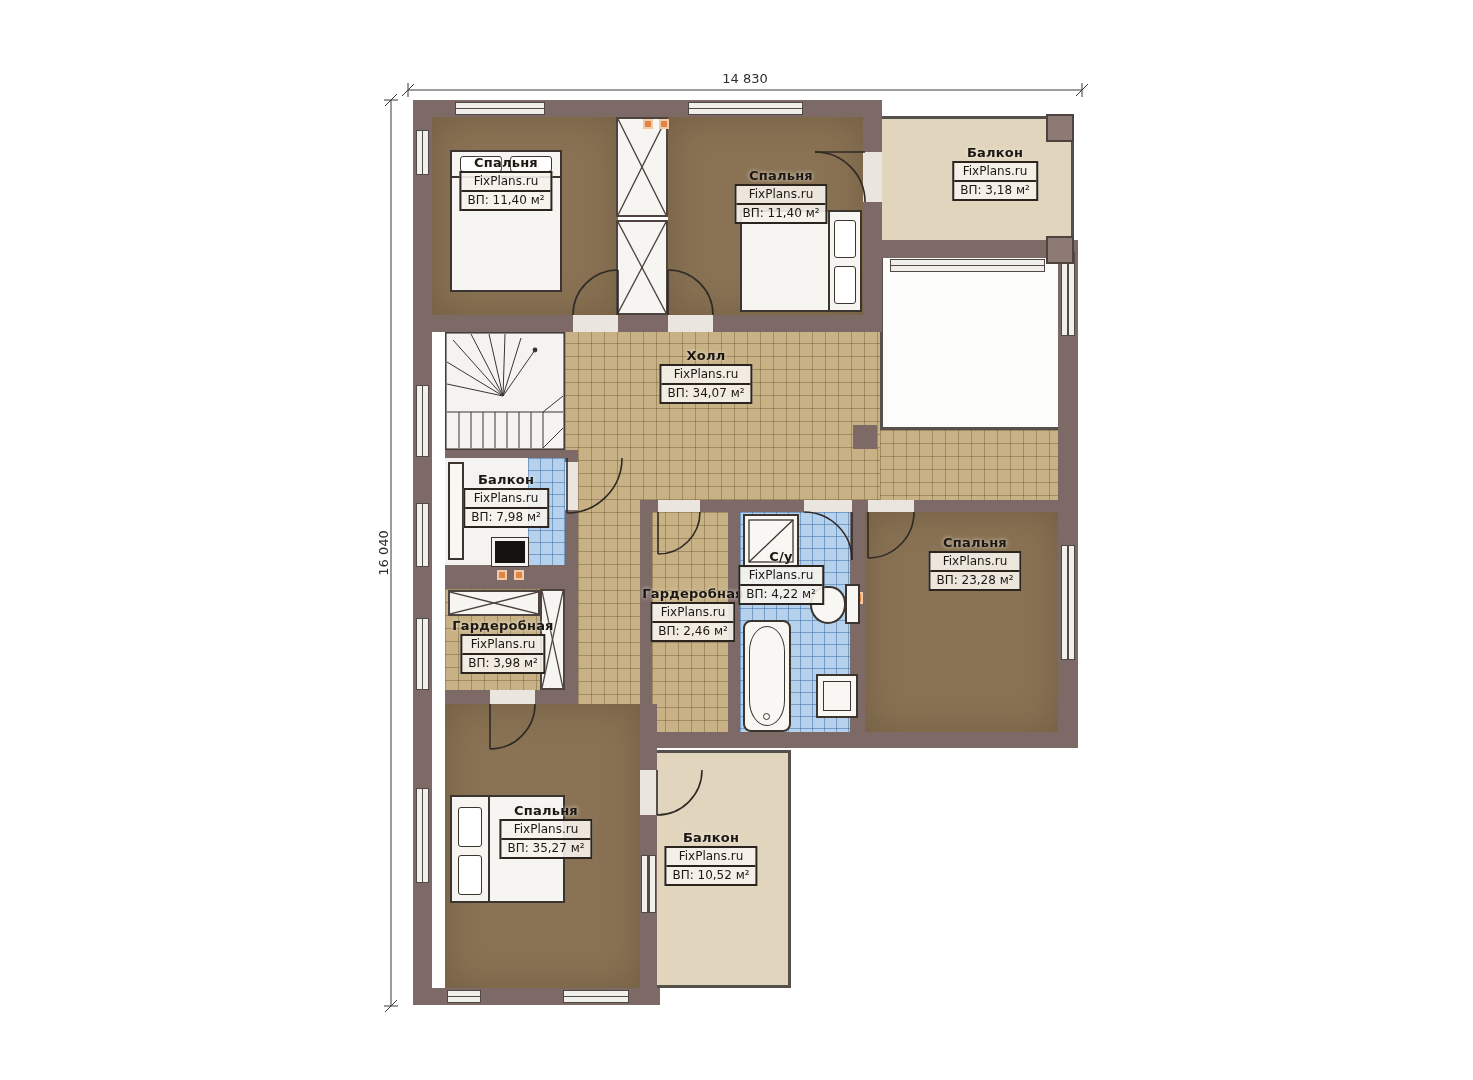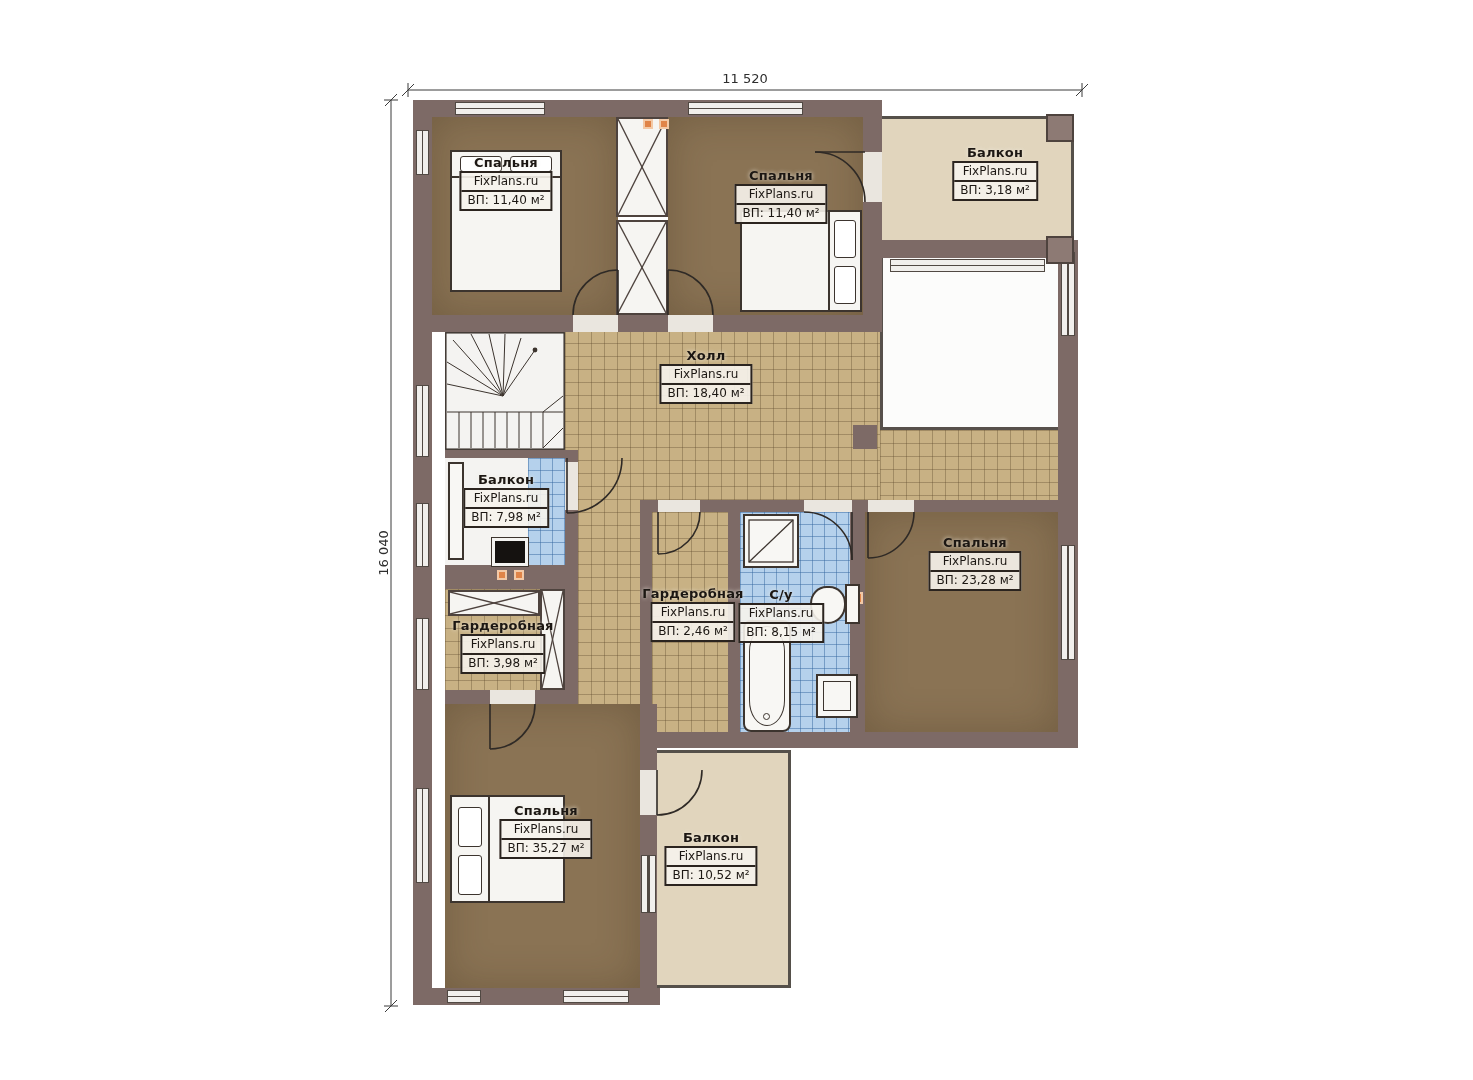--- a/index.html
+++ b/index.html
@@ -272,54 +272,54 @@
         <line x1="1082" y1="83" x2="1082" y2="97"></line>
       <line x1="402" y1="96" x2="414" y2="84"></line>
         <line x1="1076" y1="96" x2="1088" y2="84"></line>
       <line x1="391" y1="100" x2="391" y2="1006"></line>
       <line x1="384" y1="100" x2="398" y2="100"></line>
         <line x1="384" y1="1006" x2="398" y2="1006"></line>
       <line x1="385" y1="106" x2="397" y2="94"></line>
         <line x1="385" y1="1012" x2="397" y2="1000"></line>
     </g>
   </svg>
-  <div class="dimtext" style="left:745px;top:71px;transform:translateX(-50%)">11 520</div>
+  <div class="dimtext" style="left:745px;top:71px;transform:translateX(-50%)">14 830</div>
   <div class="dimtext" style="left:383px;top:553px;transform:translate(-50%,-50%) rotate(-90deg)">16 040</div>
 
   <div class="label" style="left:506px;top:155px">
     <div class="rname">Спальня</div>
     <div class="lbox"><div class="lrow">FixPlans.ru</div><div class="lrow">ВП: 11,40 м²</div></div>
   </div>
   <div class="label" style="left:781px;top:168px">
     <div class="rname">Спальня</div>
     <div class="lbox"><div class="lrow">FixPlans.ru</div><div class="lrow">ВП: 11,40 м²</div></div>
   </div>
   <div class="label" style="left:995px;top:145px">
     <div class="rname">Балкон</div>
     <div class="lbox"><div class="lrow">FixPlans.ru</div><div class="lrow">ВП: 3,18 м²</div></div>
   </div>
   <div class="label" style="left:706px;top:348px">
     <div class="rname">Холл</div>
-    <div class="lbox"><div class="lrow">FixPlans.ru</div><div class="lrow">ВП: 18,40 м²</div></div>
+    <div class="lbox"><div class="lrow">FixPlans.ru</div><div class="lrow">ВП: 34,07 м²</div></div>
   </div>
   <div class="label" style="left:506px;top:472px">
     <div class="rname">Балкон</div>
     <div class="lbox"><div class="lrow">FixPlans.ru</div><div class="lrow">ВП: 7,98 м²</div></div>
   </div>
   <div class="label" style="left:503px;top:618px">
     <div class="rname">Гардеробная</div>
     <div class="lbox"><div class="lrow">FixPlans.ru</div><div class="lrow">ВП: 3,98 м²</div></div>
   </div>
   <div class="label" style="left:693px;top:586px">
     <div class="rname">Гардеробная</div>
     <div class="lbox"><div class="lrow">FixPlans.ru</div><div class="lrow">ВП: 2,46 м²</div></div>
   </div>
-  <div class="label" style="left:781px;top:587px">
+  <div class="label" style="left:781px;top:549px">
     <div class="rname">С/у</div>
-    <div class="lbox"><div class="lrow">FixPlans.ru</div><div class="lrow">ВП: 8,15 м²</div></div>
+    <div class="lbox"><div class="lrow">FixPlans.ru</div><div class="lrow">ВП: 4,22 м²</div></div>
   </div>
   <div class="label" style="left:975px;top:535px">
     <div class="rname">Спальня</div>
     <div class="lbox"><div class="lrow">FixPlans.ru</div><div class="lrow">ВП: 23,28 м²</div></div>
   </div>
   <div class="label" style="left:546px;top:803px">
     <div class="rname">Спальня</div>
     <div class="lbox"><div class="lrow">FixPlans.ru</div><div class="lrow">ВП: 35,27 м²</div></div>
   </div>
   <div class="label" style="left:711px;top:830px">

